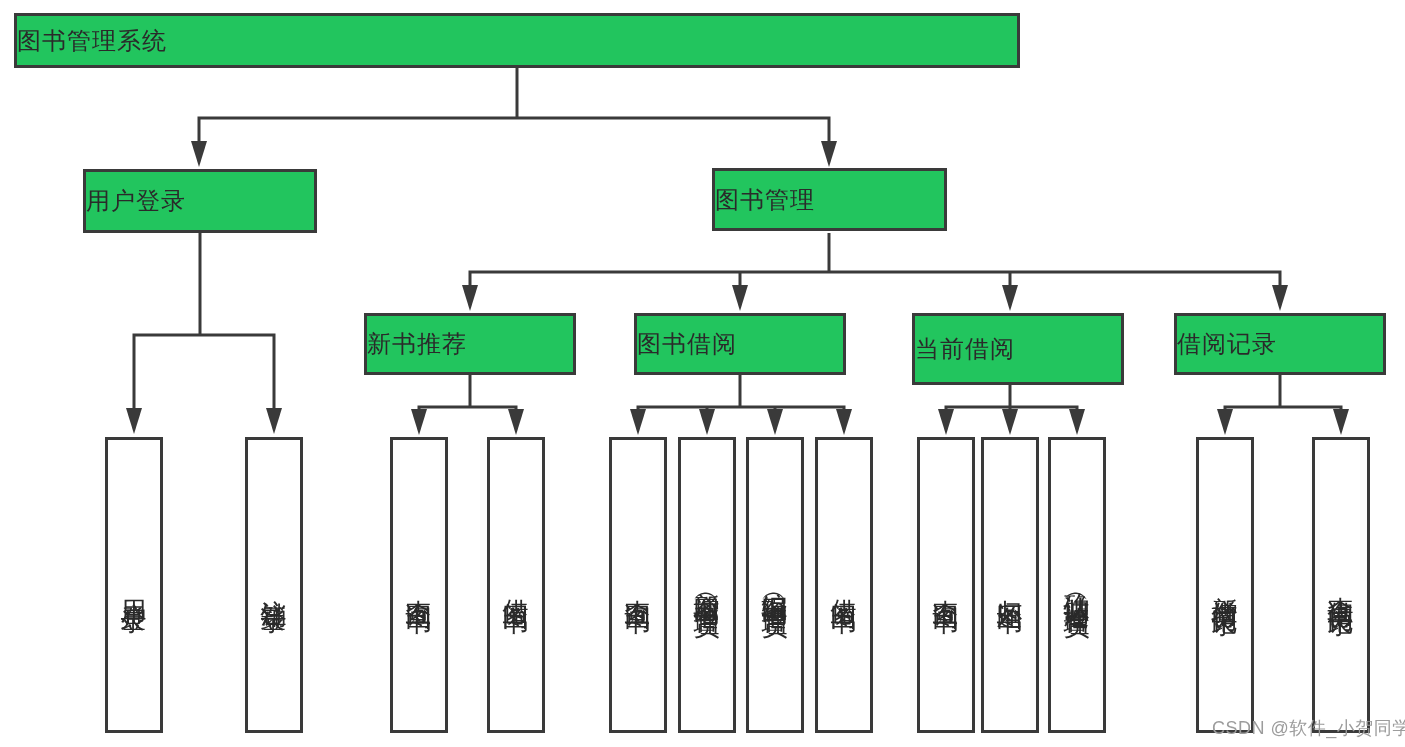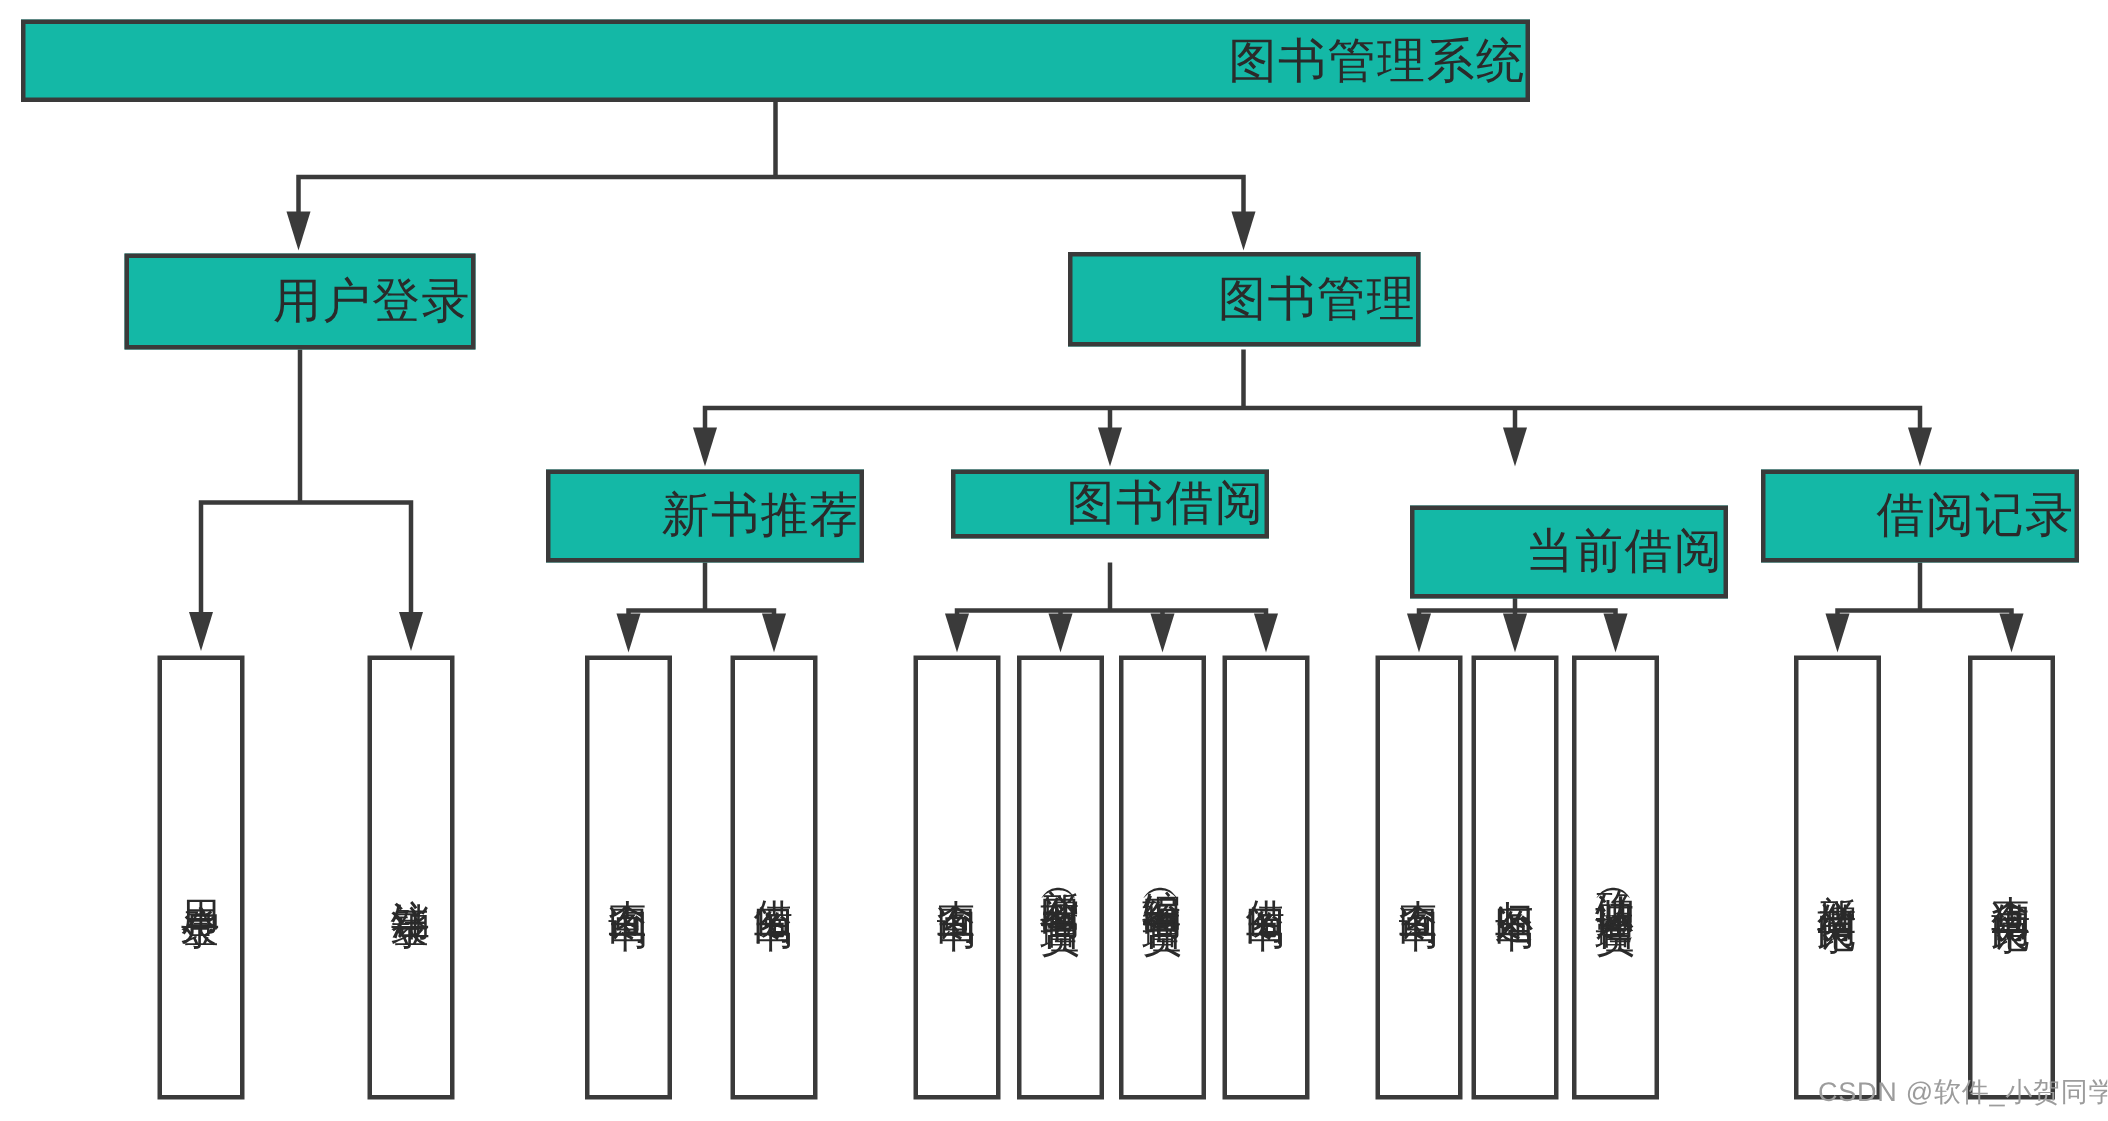--- a/index.html
+++ b/index.html
@@ -17,25 +17,25 @@
     font-family: "Liberation Sans", "DejaVu Sans", sans-serif;
     overflow: hidden;
   }
   .connectors { position: absolute; left: 0; top: 0; }
   .connectors path.wire { stroke: var(--line); stroke-width: 3; fill: none; }
   .connectors path.head { fill: var(--line); stroke: none; }
   .hbox {
     position: absolute;
     box-sizing: border-box;
     border: 3px solid var(--line);
-    background: #14b8a6;
+    background: #22c55e;
     display: flex;
     align-items: center;
-    justify-content: flex-end;
-    font-size: 32px;
+    justify-content: flex-start;
+    font-size: 24px;
     color: var(--text);
     letter-spacing: 1px;
     white-space: nowrap;
   }
   .vbox {
     position: absolute;
     box-sizing: border-box;
     top: 437px;
     width: 58px;
     height: 296px;
@@ -125,24 +125,24 @@
   <div class="hbox" style="left:83px; top:169px; width:234px; height:64px;">
     <span>用户登录</span>
   </div>
   <div class="hbox" style="left:712px; top:168px; width:235px; height:63px;">
     <span>图书管理</span>
   </div>
 
   <div class="hbox" style="left:364px; top:313px; width:212px; height:62px;">
     <span>新书推荐</span>
   </div>
-  <div class="hbox" style="left:634px; top:313px; width:212px; height:46px;">
+  <div class="hbox" style="left:634px; top:313px; width:212px; height:62px;">
     <span>图书借阅</span>
   </div>
-  <div class="hbox" style="left:940px; top:313px; width:212px; height:62px;margin-top:24px;">
+  <div class="hbox" style="left:912px; top:313px; width:212px; height:72px;">
     <span>当前借阅</span>
   </div>
   <div class="hbox" style="left:1174px; top:313px; width:212px; height:62px;">
     <span>借阅记录</span>
   </div>
 
   <div class="vbox" style="left:105px;">
     <span class="vtext">用户登录</span>
   </div>
   <div class="vbox" style="left:245px;">

